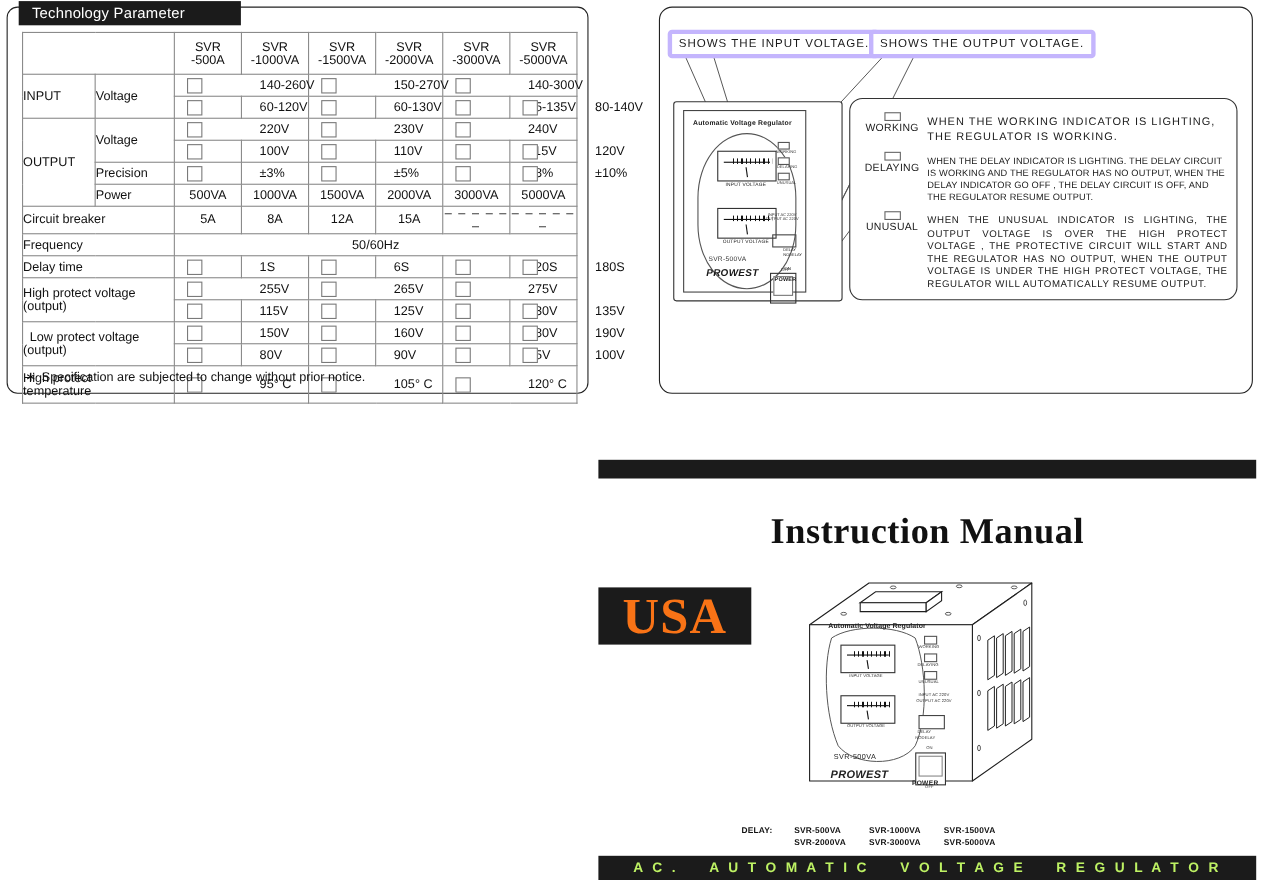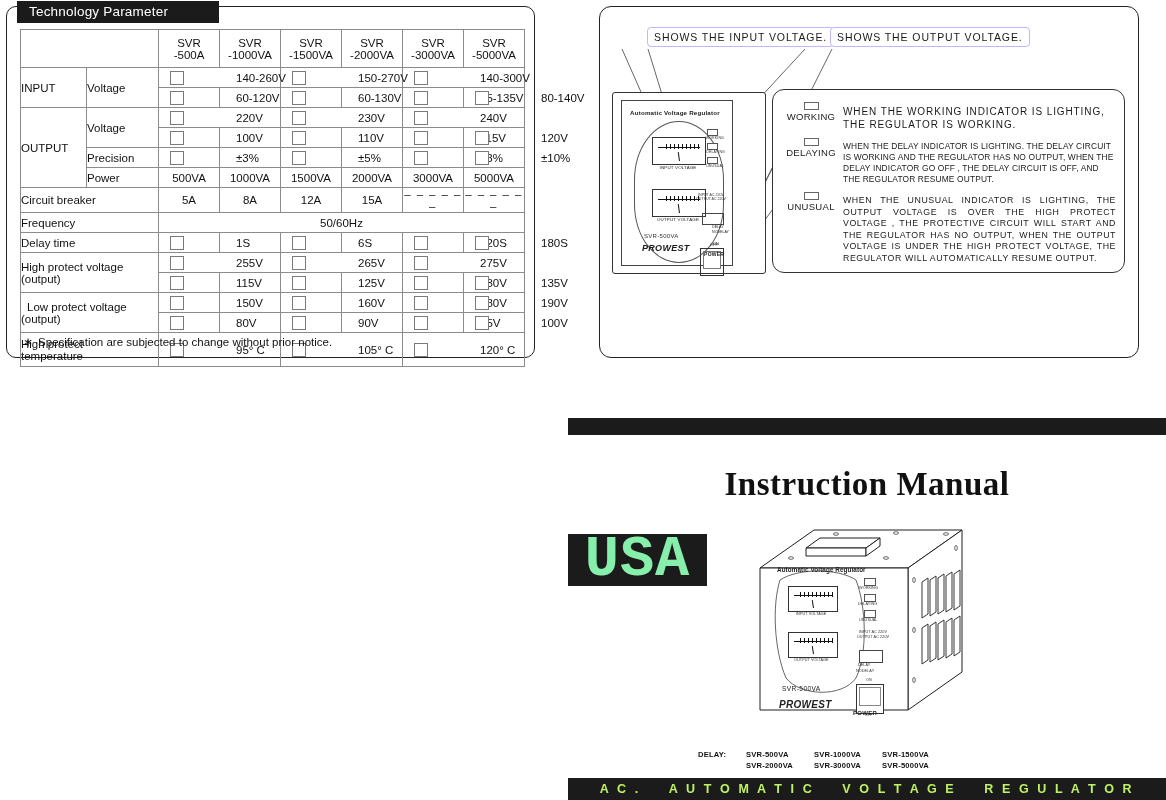--- a/index.html
+++ b/index.html
@@ -31,22 +31,22 @@
   .opt-txt{white-space:nowrap;font-size:11.5px;margin-left:46px;}
   td.optcell{padding:0;}
   .dash{color:#999;letter-spacing:1.4px;font-size:10px;}
 
   #spec-note{position:absolute;left:16px;bottom:8px;font-size:11.5px;color:#111;}
   #spec-note .star{font-size:12px;margin-right:5px;}
 
   
   #desc-panel{position:absolute;left:599px;top:6px;width:540px;height:352px;
     border:1.5px solid #222;border-radius:12px;box-sizing:border-box;background:#fff;}
-  .callout{position:absolute;border:1px solid #c4b5fd;border-radius:4px;background:#fff;
-    font-size:10.5px;letter-spacing:.9px;padding:3px 6px;white-space:nowrap;z-index:6;margin-left:40px;}
+  .callout{position:absolute;border:4px solid #c4b5fd;border-radius:4px;background:#fff;
+    font-size:10.5px;letter-spacing:.9px;padding:3px 6px;white-space:nowrap;z-index:6;}
   #callout-input{left:7px;top:20px;}
   #callout-output{left:190px;top:20px;}
 
   #device-box{position:absolute;left:12px;top:85px;width:152px;height:180px;
     border:1px solid #333;border-radius:3px;background:#fff;}
   #device-inner{position:absolute;left:8px;top:7px;right:32px;bottom:7px;border:1px solid #444;}
   #dev-title{position:absolute;left:8px;top:8px;font-size:6.2px;font-weight:bold;letter-spacing:.2px;
     white-space:nowrap;}
   .bezel{position:absolute;left:12px;top:20px;width:88px;height:140px;
     border:1px solid #555;border-radius:46px/60px;}
@@ -84,28 +84,28 @@
   .ind-name{font-size:9.5px;letter-spacing:.3px;text-align:center;white-space:nowrap;}
   .ind-text{flex:1;font-size:8.6px;line-height:1.32;letter-spacing:.25px;padding-top:3px;}
   .ind-text.big{font-size:10px;letter-spacing:.9px;line-height:1.34;}
   .ind-text.mid{font-size:8.4px;letter-spacing:.15px;}
   .ind-text.just{font-size:8.8px;letter-spacing:.55px;text-align:justify;}
   #ind-working{top:12px;}
   #ind-delaying{top:48px;}
   #ind-unusual{top:102px;}
 
   
-  #cover{position:absolute;left:568px;top:418px;width:598px;height:382px;}
+  #cover{position:absolute;left:544px;top:418px;width:598px;height:382px;}
   #cover-bar-top{position:absolute;left:0;top:0;width:598px;height:17px;background:#1b1b1b;}
   #cover-title{position:absolute;left:0;top:48px;width:598px;text-align:center;
     font-family:"Liberation Serif", serif;font-weight:bold;font-size:33px;letter-spacing:.5px;color:#111;}
   #usa-badge{position:absolute;left:0px;top:116px;width:139px;height:52px;background:#1b1b1b;
     display:flex;align-items:center;justify-content:center;}
-  #usa-badge span{color:#86efac;font-family:Liberation Mono, monospace;font-weight:bold;
-    font-size:57px;letter-spacing:1px;line-height:1;}
+  #usa-badge span{color:#f97316;font-family:Liberation Serif, serif;font-weight:bold;
+    font-size:46px;letter-spacing:1px;line-height:1;}
 
   
   #dev3d{position:absolute;left:178px;top:92px;width:270px;height:230px;}
   #dev3d svg{position:absolute;left:0;top:0;}
   .d3-txt{position:absolute;color:#222;white-space:nowrap;}
   #d3-title{left:31px;top:56px;font-size:6.3px;font-weight:bold;letter-spacing:.1px;}
   #d3-model{left:36px;top:175px;font-size:6.6px;letter-spacing:.4px;}
   #d3-brand{left:33px;top:189px;font-size:10px;font-weight:bold;font-style:italic;letter-spacing:.3px;}
   #d3-power{left:107px;top:200px;font-size:6px;font-weight:bold;letter-spacing:.3px;}
   .d3-small{font-size:3.8px;letter-spacing:.05px;color:#333;}

